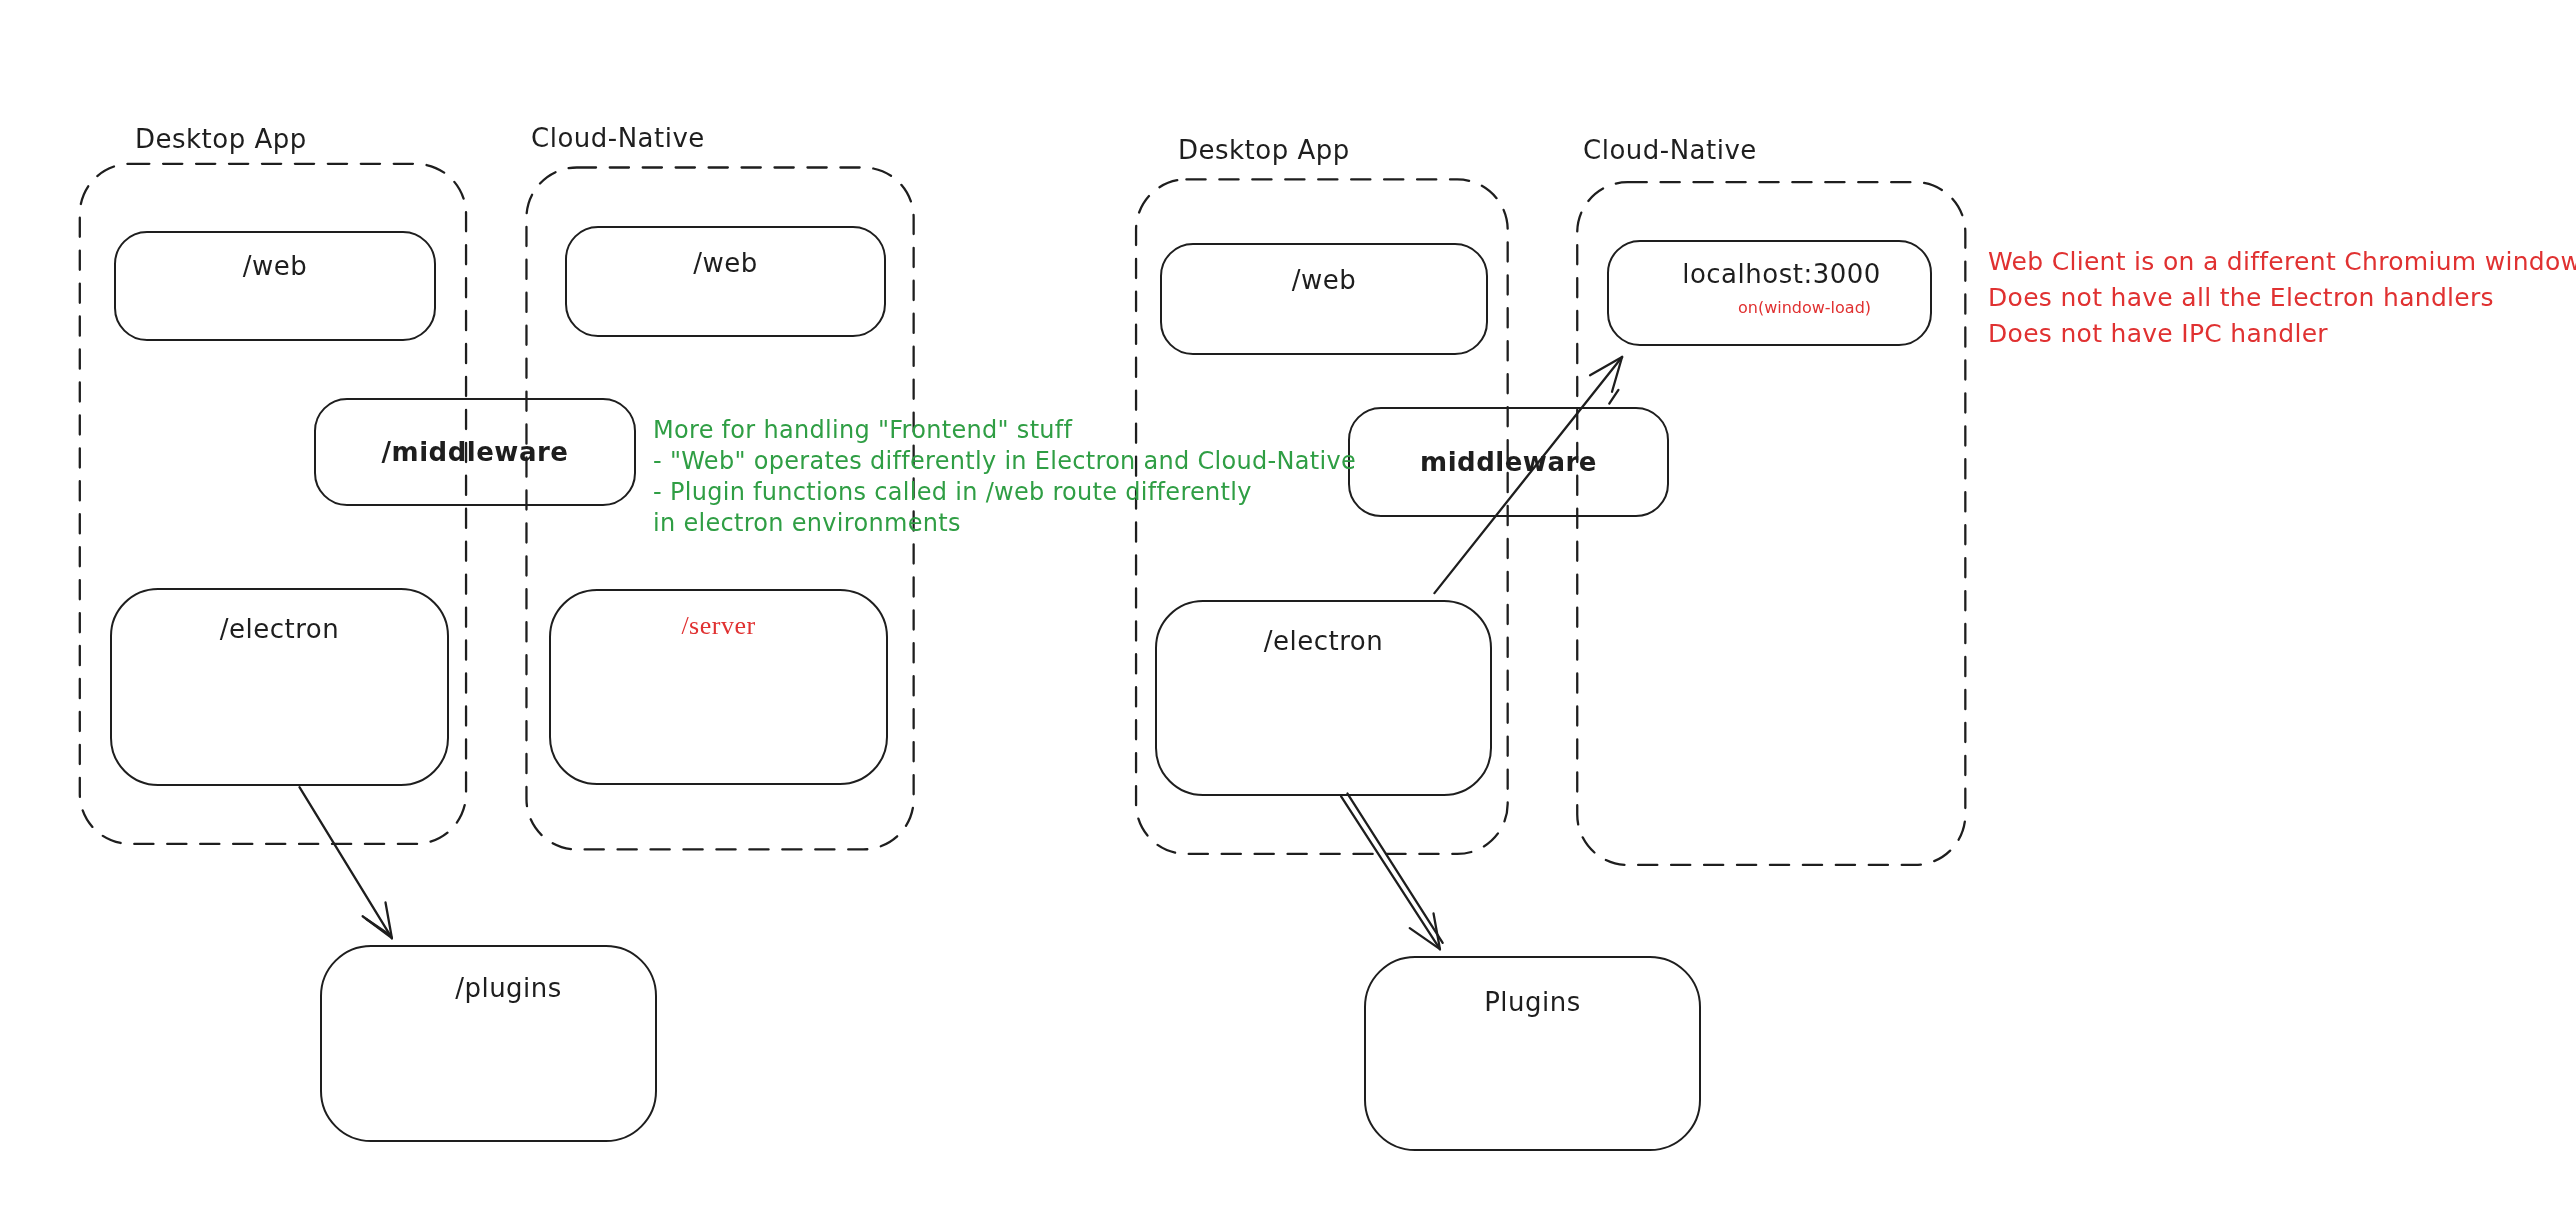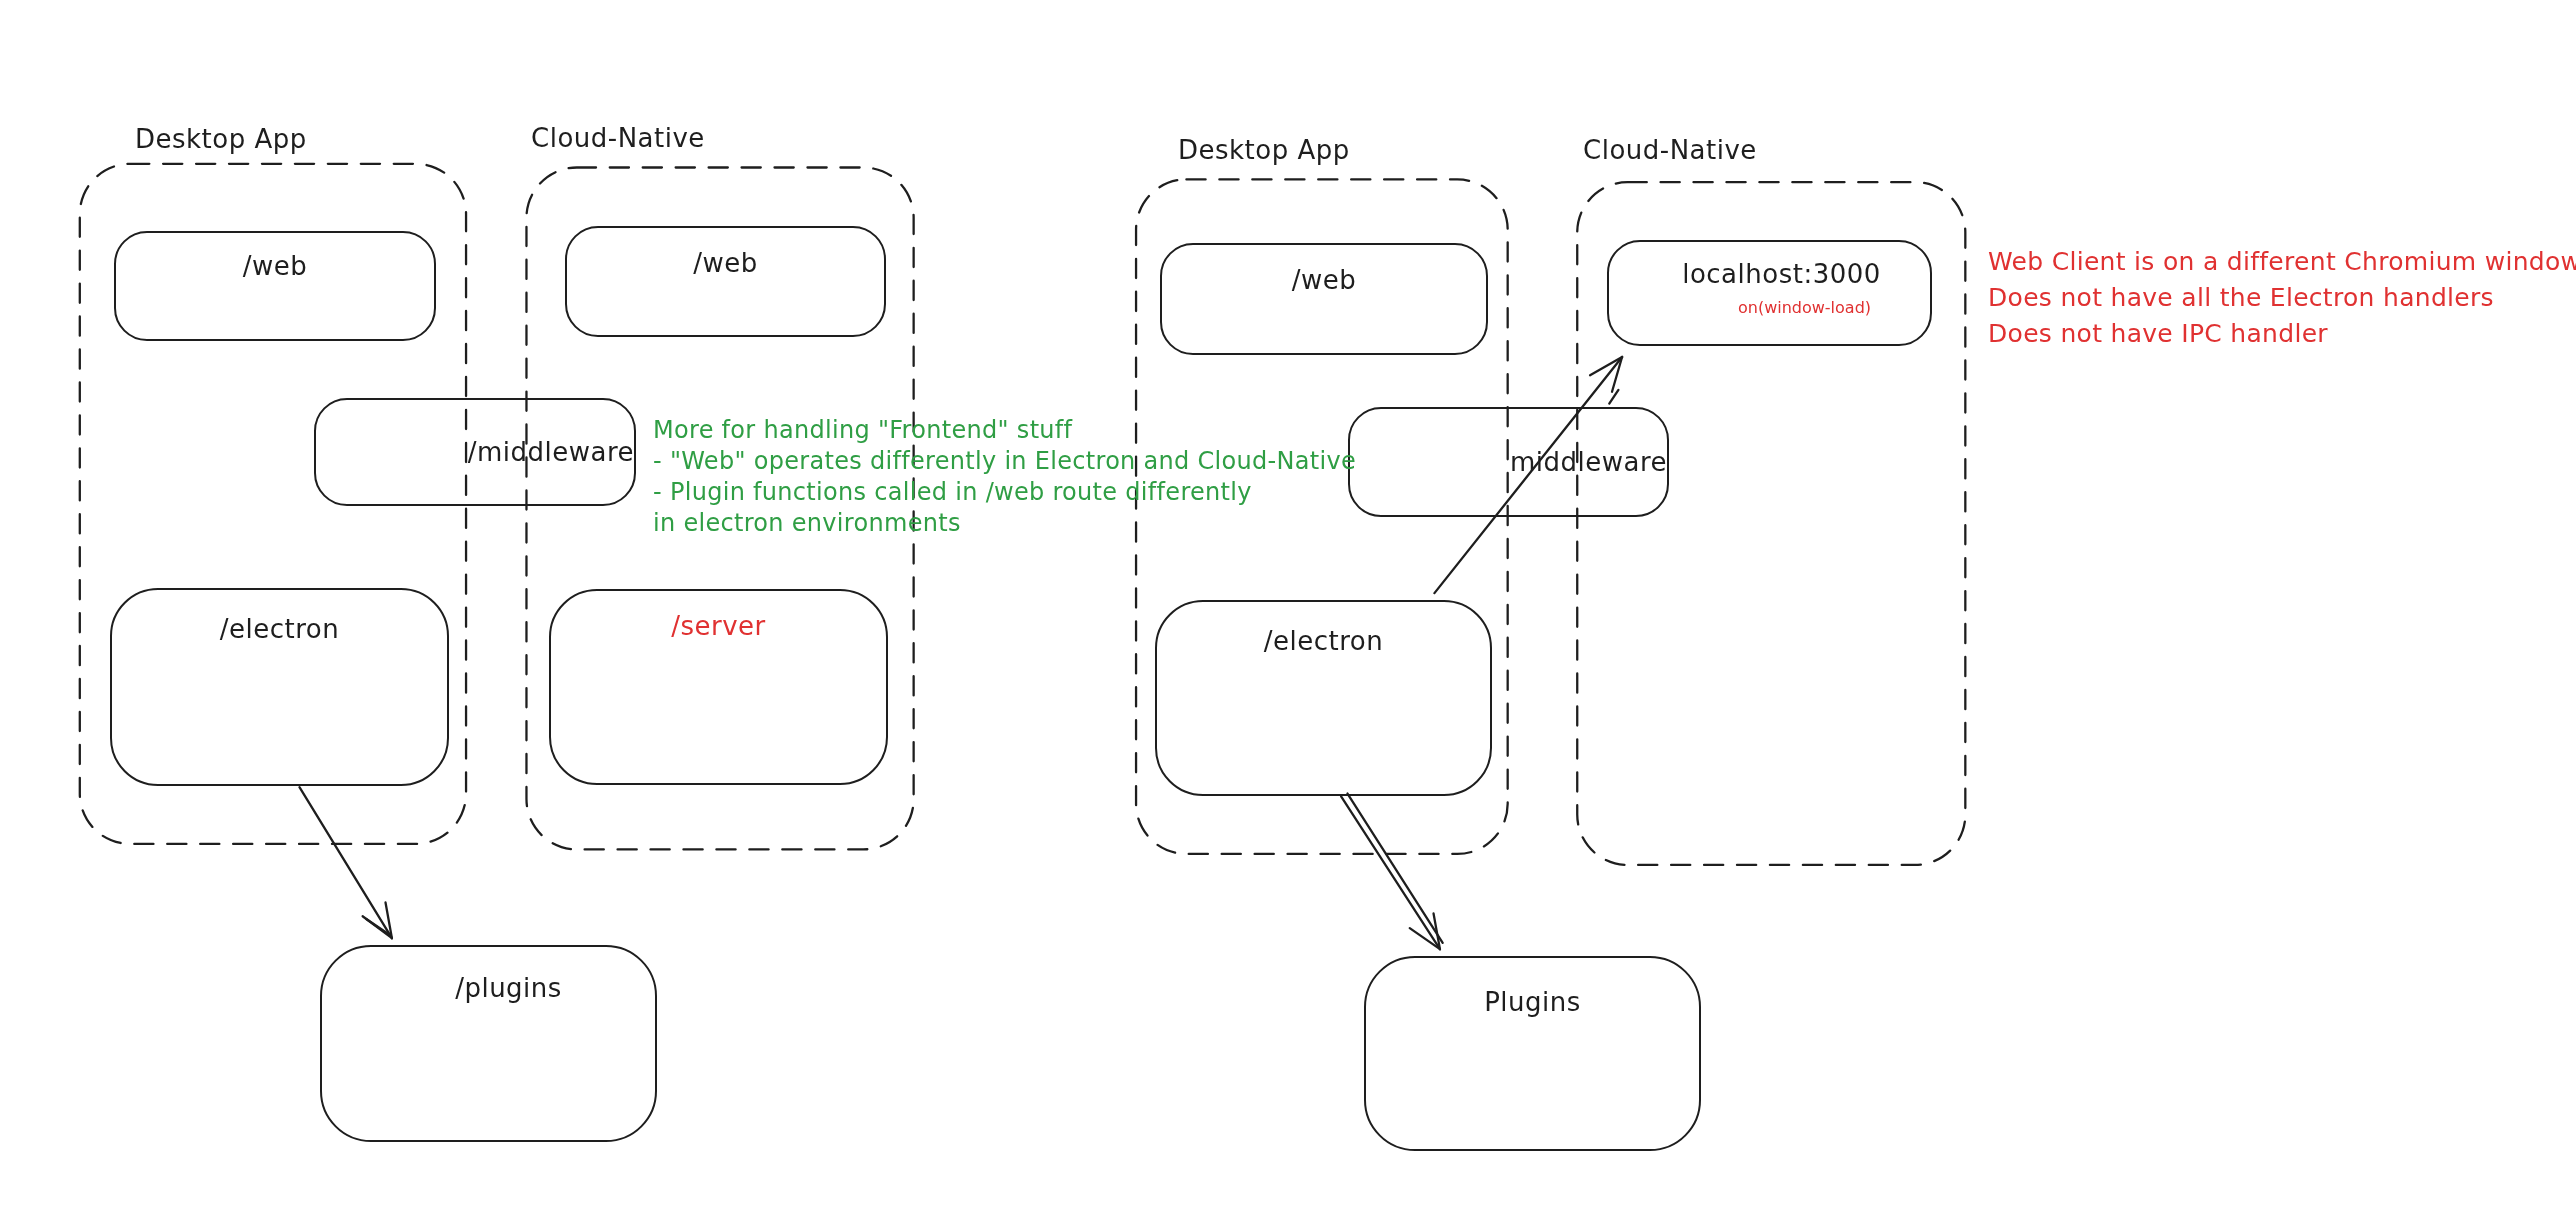--- a/index.html
+++ b/index.html
@@ -57,21 +57,22 @@
   }
   .node-label {
     font-size: 26px;
     letter-spacing: 0.5px;
     text-align: center;
     white-space: nowrap;
   }
   .node.v-center {
     display: flex;
     align-items: center;
-    justify-content: flex-end;
+    justify-content: center;
+    font-weight: bold;
   }
   .red-text { color: var(--red); }
   .green-text { color: var(--green); }
   .note {
     position: absolute;
     white-space: nowrap;
   }
   .note-line {
     font-size: 24px;
     letter-spacing: 0.3px;
@@ -111,21 +112,21 @@
 
   <div class="node v-center" style="left:314px; top:398px; width:322px; height:108px; border-radius:33px;">
     <div class="node-label">/middleware</div>
   </div>
 
   <div class="node" style="left:110px; top:588px; width:339px; height:198px; border-radius:48px;">
     <div class="node-label" style="margin-top:24px;">/electron</div>
   </div>
 
   <div class="node" style="left:549px; top:589px; width:339px; height:196px; border-radius:48px;">
-    <div class="node-label red-text" style="margin-top:20px;">/server</div>
+    <div class="node-label red-text" style="margin-top:20px;font-family:Liberation Serif, serif;">/server</div>
   </div>
 
   <div class="node" style="left:320px; top:945px; width:337px; height:197px; border-radius:51px;">
     <div class="node-label" style="margin-top:26px;margin-left:40px;">/plugins</div>
   </div>
 
   <div class="node" style="left:1160px; top:243px; width:328px; height:112px; border-radius:33px;">
     <div class="node-label" style="margin-top:20px;">/web</div>
   </div>
 

